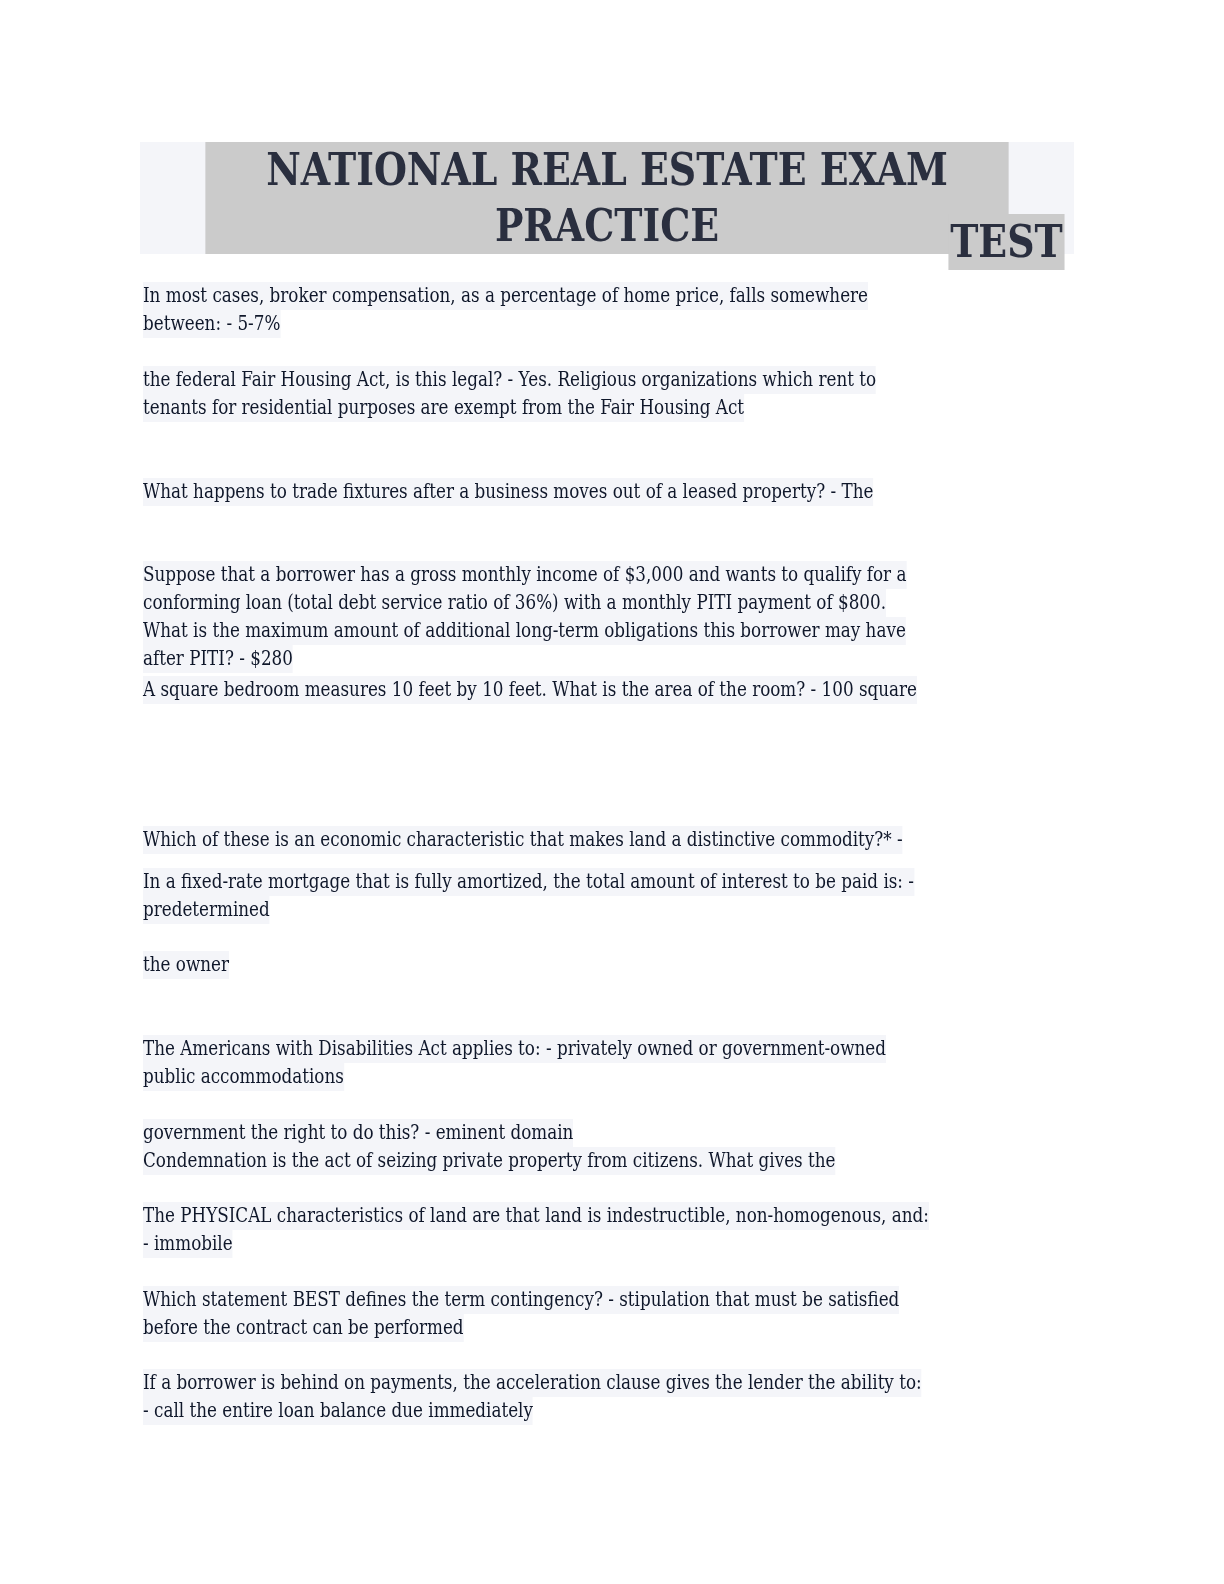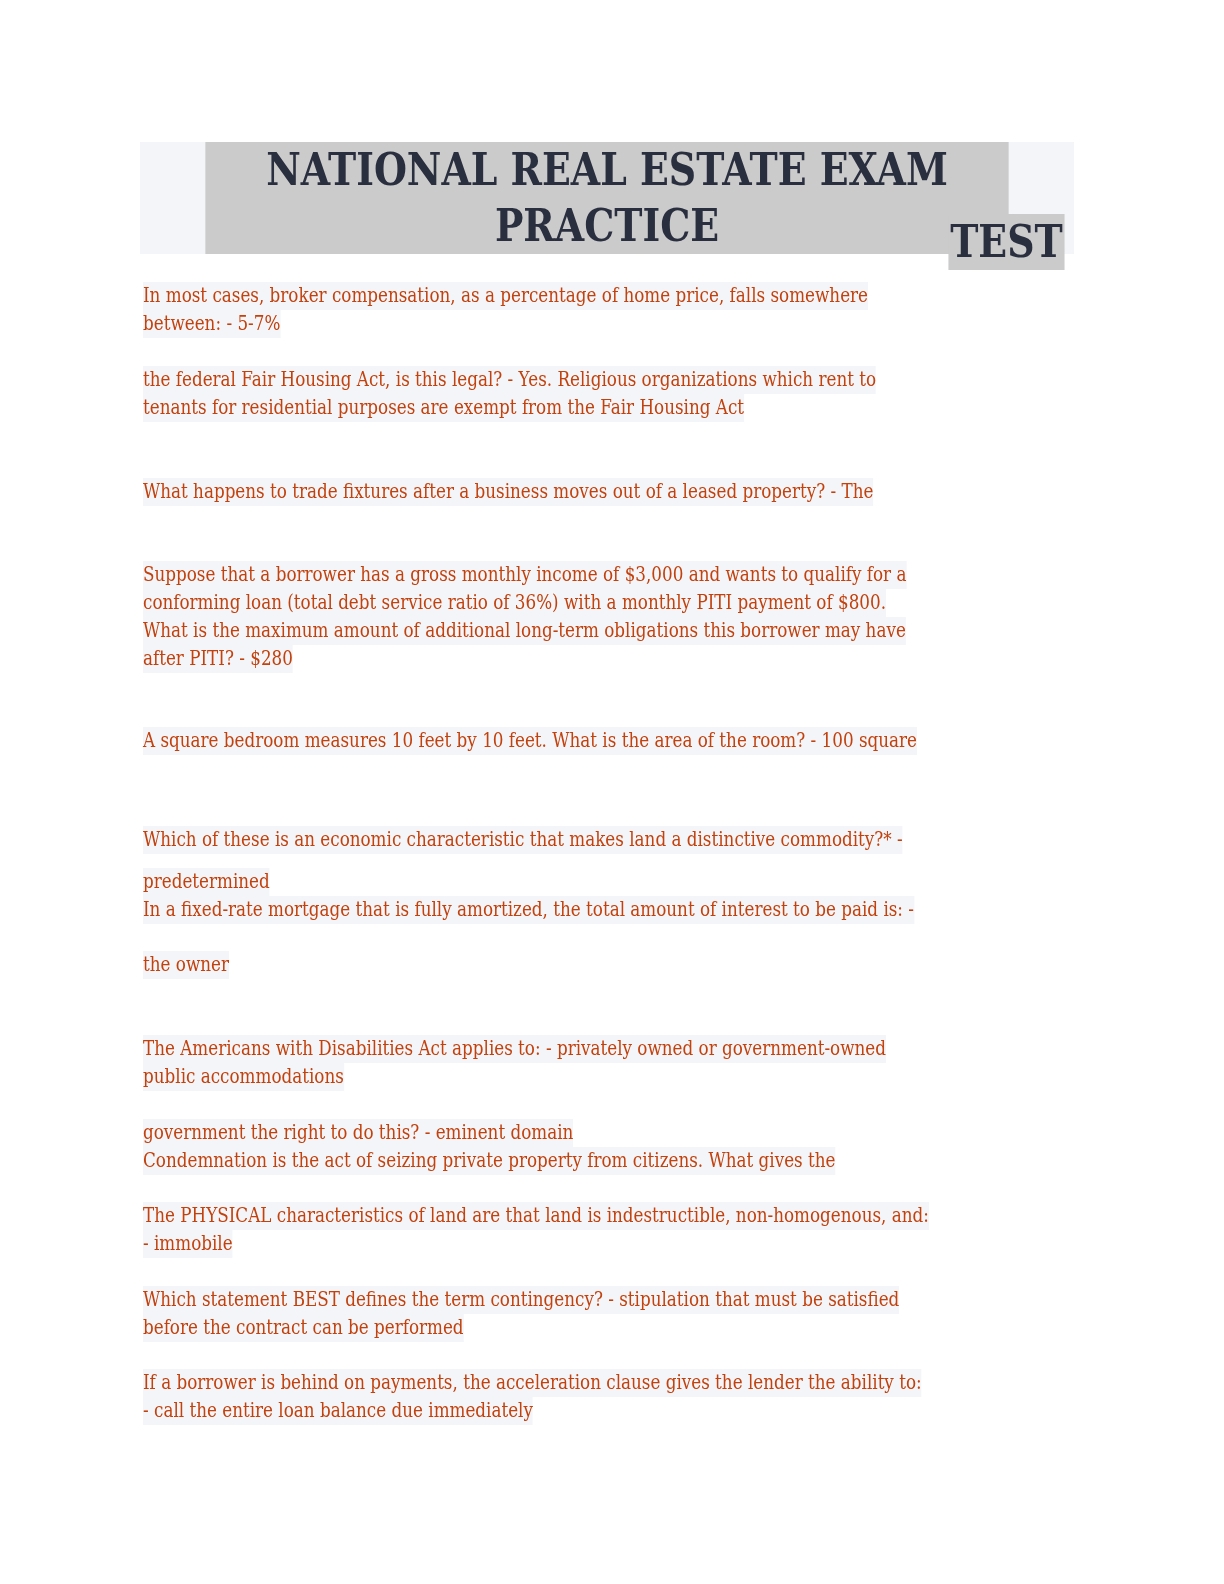--- a/index.html
+++ b/index.html
@@ -18,21 +18,21 @@
     .title-line span {
       display: inline-block; background: #cbcbcb;
       transform: scaleX(0.86); transform-origin: center;
       padding: 0 2px;
     }
     .title-line.l1 { top: 0; }
     .title-line.l2 { top: 72px; text-align: right; }
     .qa {
       position: absolute; left: 143px; width: 940px;
       font-family: "DejaVu Serif", "Liberation Serif", serif;
-      font-size: 19.5px; line-height: 28px; color: #c2410c;
+      font-size: 19.5px; line-height: 28px; color: #0f172a;
     }
     .qa .ln {
       display: block; height: 28px; white-space: nowrap;
     }
     .qa .ln span {
       display: inline-block; background: #f4f5f9;
       transform: scaleX(0.86); transform-origin: left center;
       white-space: nowrap;
     }
   </style>
@@ -59,31 +59,31 @@
     <span class="ln"><span>What happens to trade fixtures after a business moves out of a leased property? - The</span></span>
   </div>
 
   <div class="qa" style="top:561px">
     <span class="ln"><span>Suppose that a borrower has a gross monthly income of $3,000 and wants to qualify for a</span></span>
     <span class="ln"><span>conforming loan (total debt service ratio of 36%) with a monthly PITI payment of $800.</span></span>
     <span class="ln"><span>What is the maximum amount of additional long-term obligations this borrower may have</span></span>
     <span class="ln"><span>after PITI? - $280</span></span>
   </div>
 
-  <div class="qa" style="top:727px">
+  <div class="qa" style="top:676px">
     <span class="ln"><span>A square bedroom measures 10 feet by 10 feet. What is the area of the room? - 100 square</span></span>
   </div>
 
   <div class="qa" style="top:826px">
     <span class="ln"><span>Which of these is an economic characteristic that makes land a distinctive commodity?* -</span></span>
   </div>
 
   <div class="qa" style="top:868px">
+    <span class="ln"><span>In a fixed-rate mortgage that is fully amortized, the total amount of interest to be paid is: -</span></span>
     <span class="ln"><span>predetermined</span></span>
-    <span class="ln"><span>In a fixed-rate mortgage that is fully amortized, the total amount of interest to be paid is: -</span></span>
   </div>
 
   <div class="qa" style="top:951px">
     <span class="ln"><span>the owner</span></span>
   </div>
 
   <div class="qa" style="top:1035px">
     <span class="ln"><span>The Americans with Disabilities Act applies to: - privately owned or government-owned</span></span>
     <span class="ln"><span>public accommodations</span></span>
   </div>

